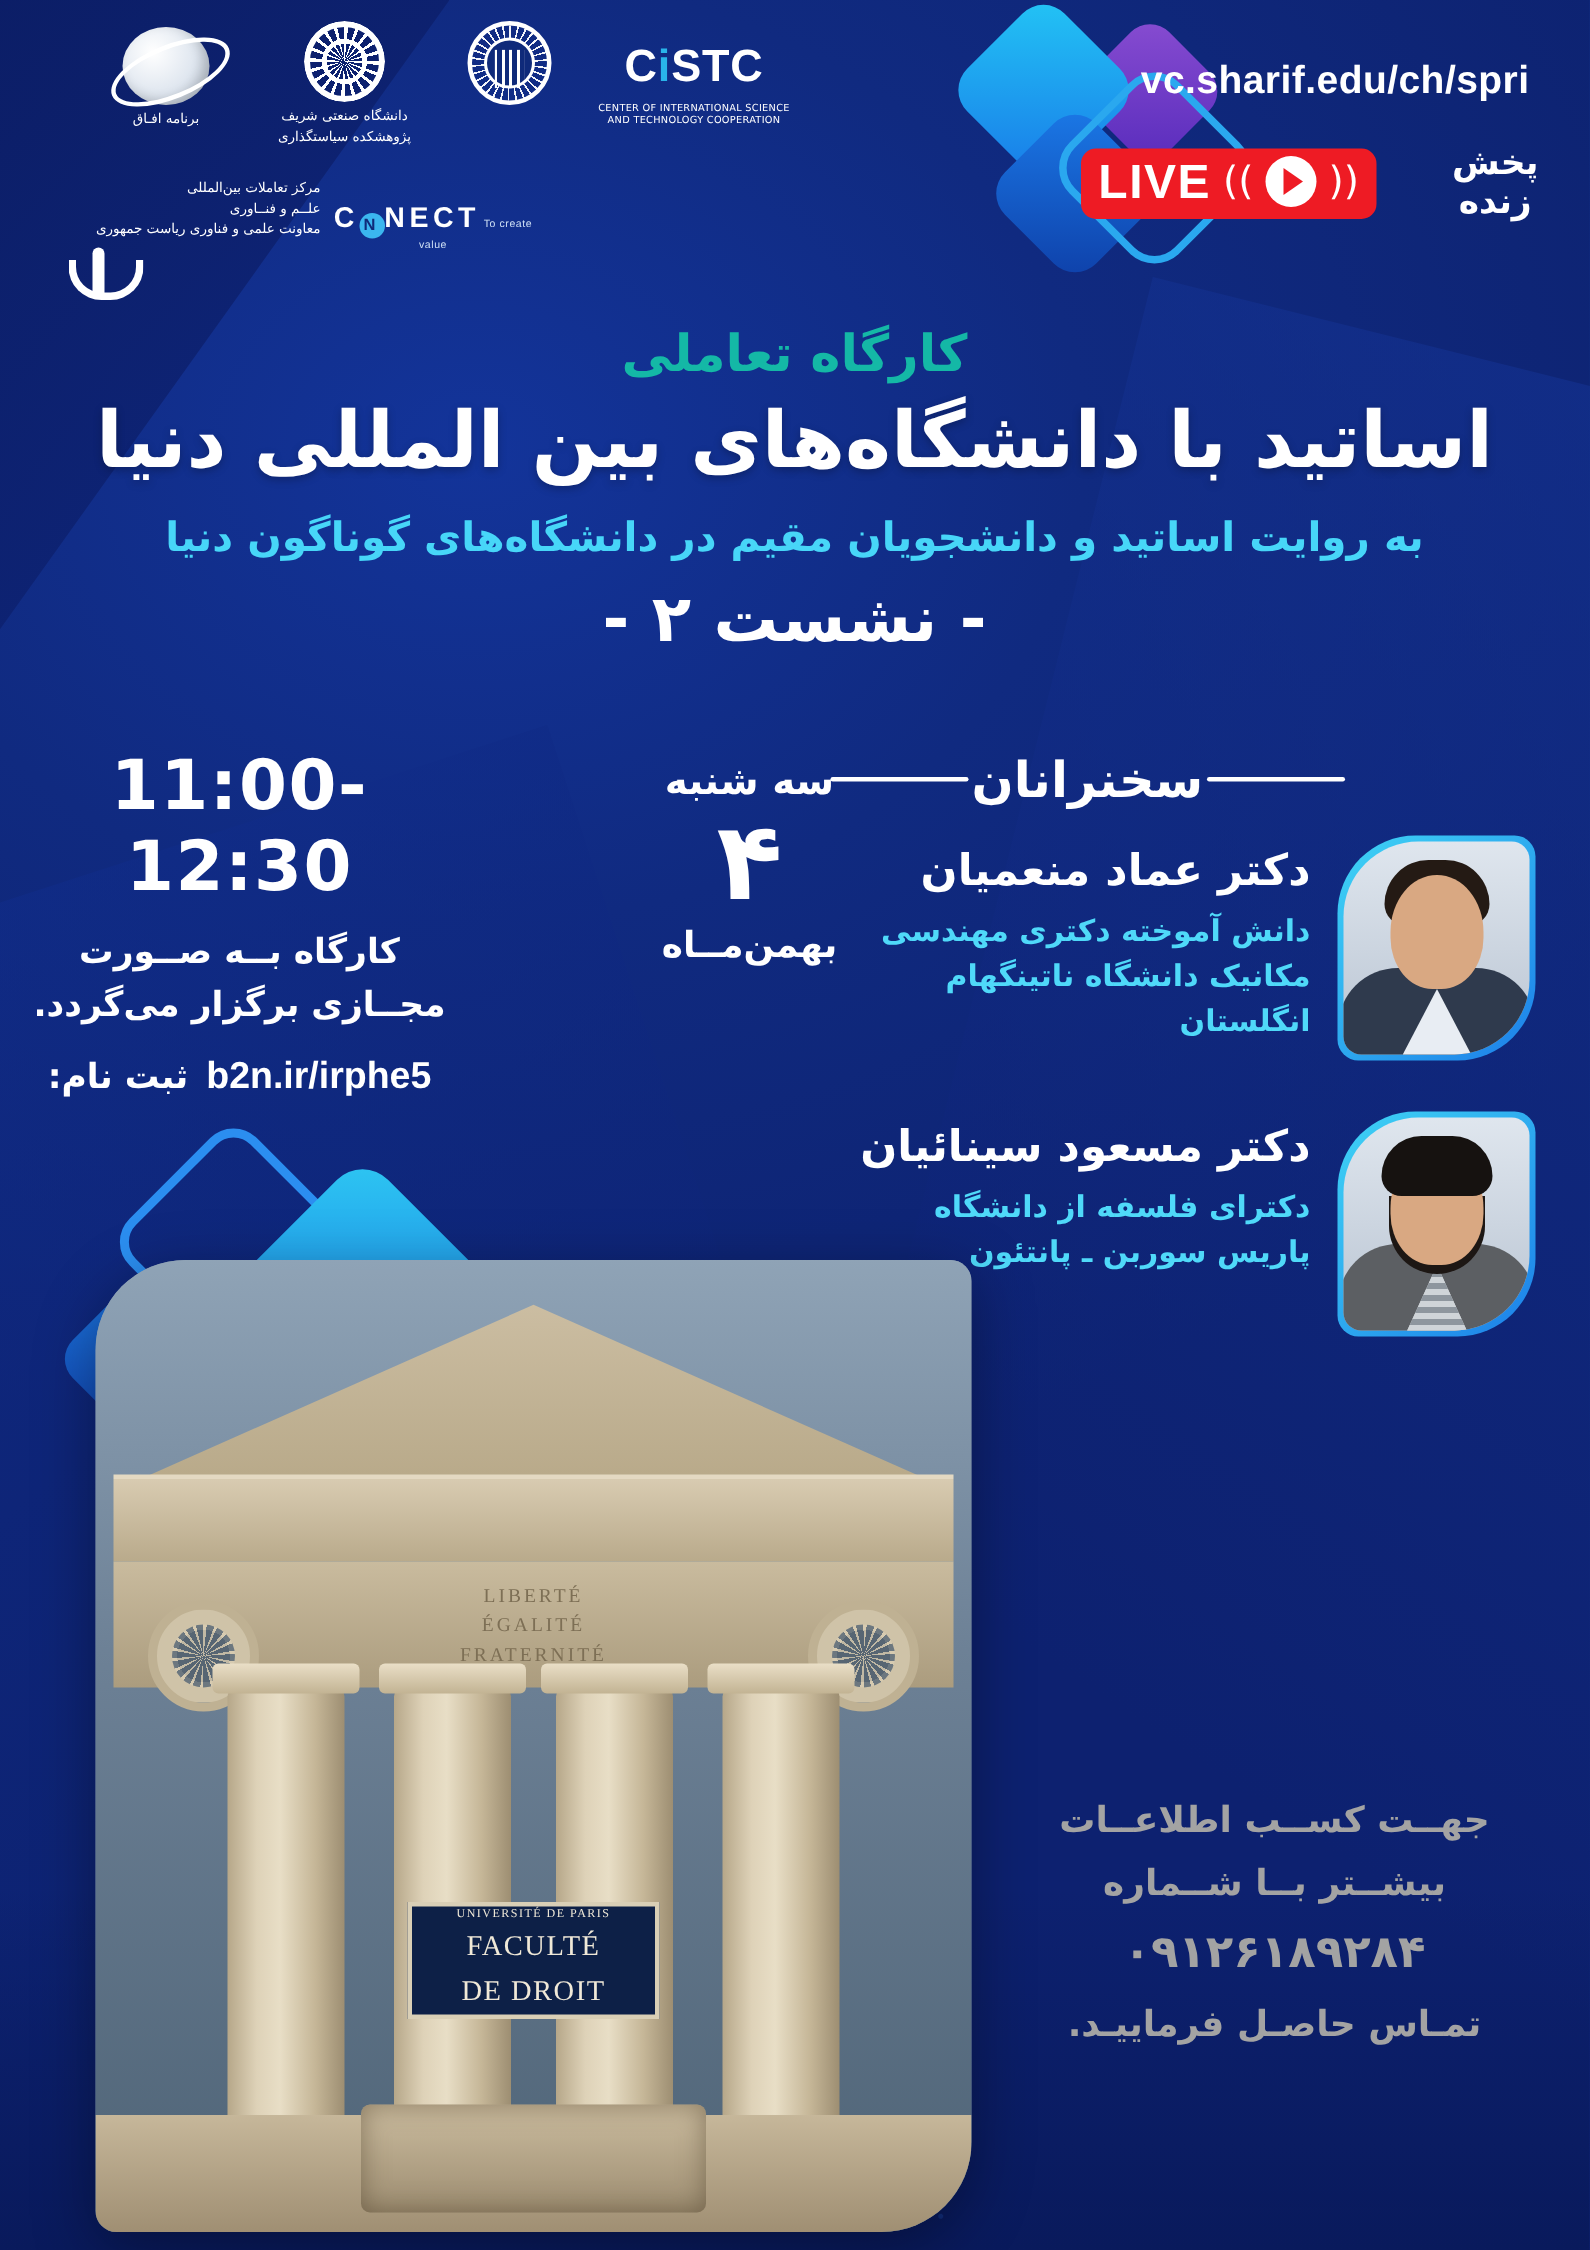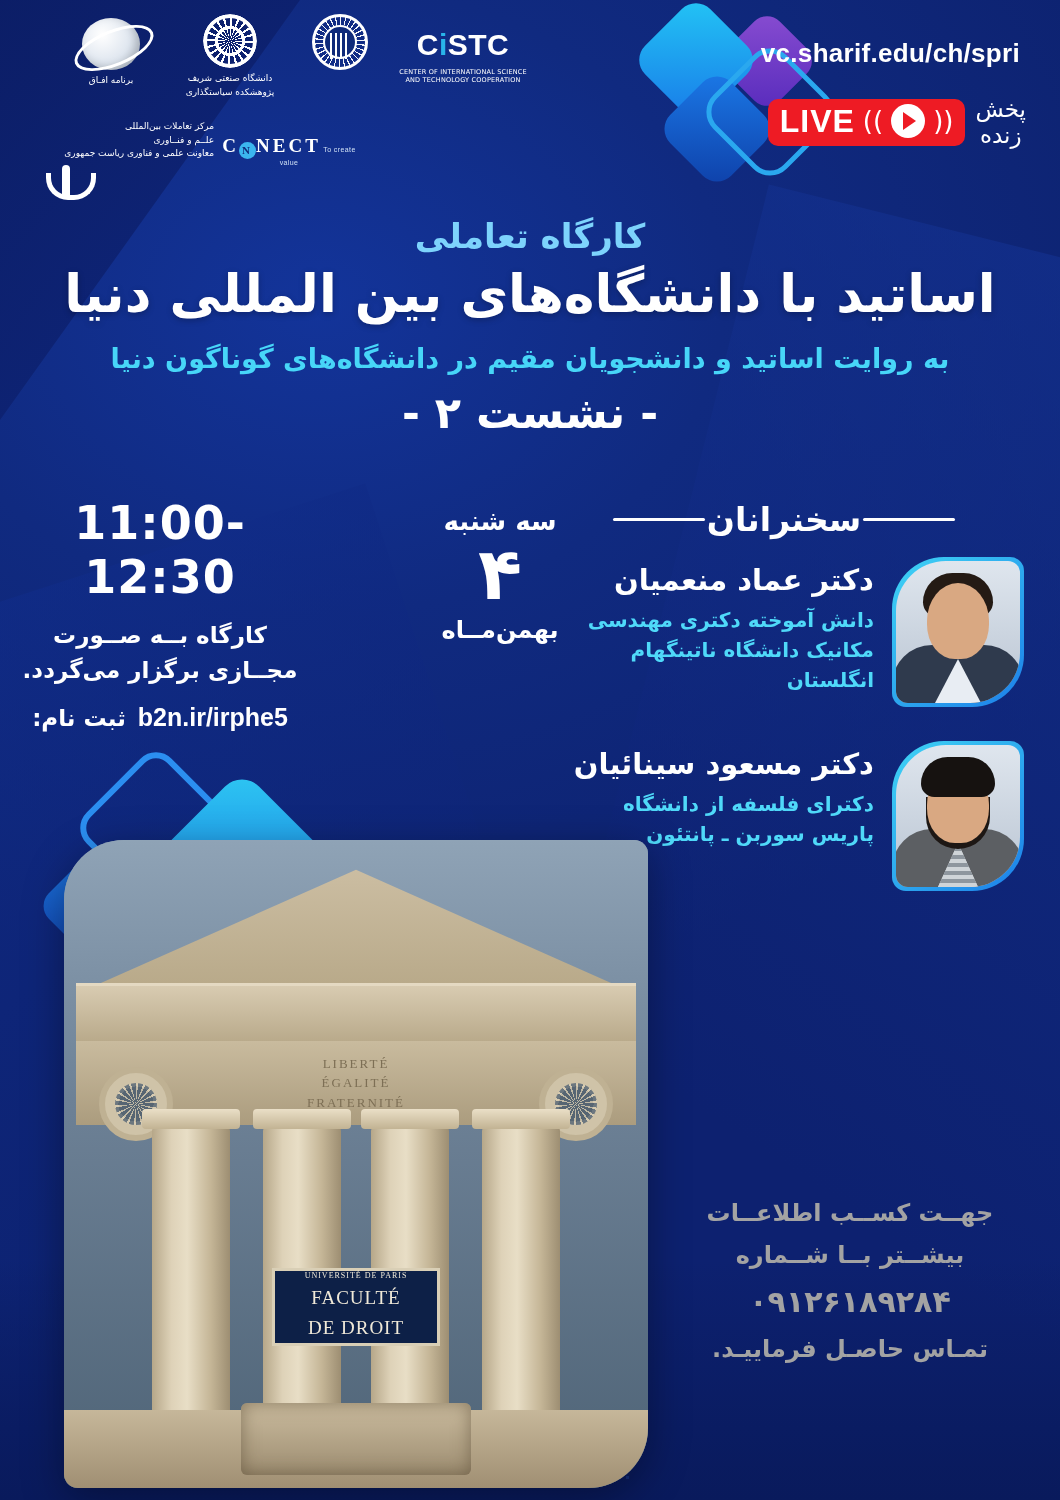--- a/index.html
+++ b/index.html
@@ -120,21 +120,21 @@
   }
   .iran-sym:before {
     content:""; position:absolute; left:18px; top:4px; width:8px; height:34px;
     background:#fff; border-radius:4px;
   }
   .iran-sym:after {
     content:""; position:absolute; left:2px; top:12px; width:40px; height:22px;
     border:5px solid #fff; border-top:none; border-radius:0 0 22px 22px;
   }
   .connect-word {
-    font-family:Liberation Serif, serif;
+    font-family:Liberation Sans, sans-serif;
     font-size:19px; font-weight:bold; letter-spacing:3px; color:#ffffff;
   }
   .connect-word .o-dot {
     display:inline-block; width:17px; height:17px; border-radius:50%;
     background:#3bb6ef; color:#0f2a7a; font-size:11px; line-height:17px;
     text-align:center; vertical-align:-2px;
   }
   .connect-tag { font-size:7px; letter-spacing:.4px; color:#cfe0f5; margin-top:3px; font-family:"Liberation Sans", sans-serif;}
   .fa-small { font-size:9px; line-height:1.5; }
 
@@ -150,51 +150,51 @@
   .url-text {
     position:absolute; right:40px; top:38px;
     font-family:"Liberation Sans", sans-serif;
     font-size:26px; font-weight:bold; color:#ffffff; letter-spacing:.3px;
     direction:ltr;
   }
   .live-row {
     position:absolute; right:34px; top:96px; display:flex; align-items:center; gap:10px; direction:rtl;
   }
   .pakhsh {
-    color:#ffffff; font-size:23px; font-weight:normal; line-height:1.15; text-align:center;
+    color:#ffffff; font-size:23px; font-weight:bold; line-height:1.15; text-align:center;margin-left:40px;
   }
   .live-badge {
     background:#ee1b24; color:#fff; border-radius:10px;
     padding:4px 12px 6px; display:flex; align-items:center; gap:8px;
     direction:ltr;
   }
   .live-badge .txt { font-family:"Liberation Sans", sans-serif; font-weight:bold; font-size:32px; letter-spacing:1px; }
   .live-dot {
     width:34px; height:34px; border-radius:50%; background:#fff; position:relative;
   }
   .live-dot:after {
     content:""; position:absolute; left:12px; top:8px;
     border-left:13px solid #ee1b24; border-top:9px solid transparent; border-bottom:9px solid transparent;
   }
   .wave { color:#fff; font-size:26px; line-height:1; }
 
   
   .title-block { position:absolute; left:0; right:0; top:216px; text-align:center; padding:0 40px; }
-  .kicker { color:#7dd3fc; font-size:34px; font-weight:bold; letter-spacing:.5px; }
+  .kicker { color:#14b8a6; font-size:34px; font-weight:bold; letter-spacing:.5px; }
   .main-title {
     color:#ffffff; font-size:52px; font-weight:bold; margin-top:6px; line-height:1.25;
     text-shadow:0 2px 6px rgba(0,0,0,.25);
   }
   .subtitle { color:#47d6f8; font-size:27px; font-weight:bold; margin-top:16px; }
   .session { color:#ffffff; font-size:43px; font-weight:bold; margin-top:14px; letter-spacing:1px; }
 
   
   .speakers { position:absolute; right:36px; top:500px; width:470px; }
   .speakers-head {
-    display:flex; align-items:center; justify-content:center; gap:2px; margin-bottom:18px;
+    display:flex; align-items:center; justify-content:flex-end; gap:2px; margin-bottom:18px;
     padding-right:10px;
   }
   .speakers-head .label { color:#ffffff; font-size:33px; font-weight:bold; }
   .rule { height:3px; width:92px; background:#ffffff; border-radius:2px; }
   .speaker { display:flex; align-items:flex-start; gap:18px; margin-bottom:34px; }
   .avatar-wrap {
     width:132px; height:150px; flex:0 0 auto; position:relative;
     background:linear-gradient(135deg,#3fd4f5,#1c7fe9);
     border-radius:52px 14px 52px 14px;
     padding:4px;

